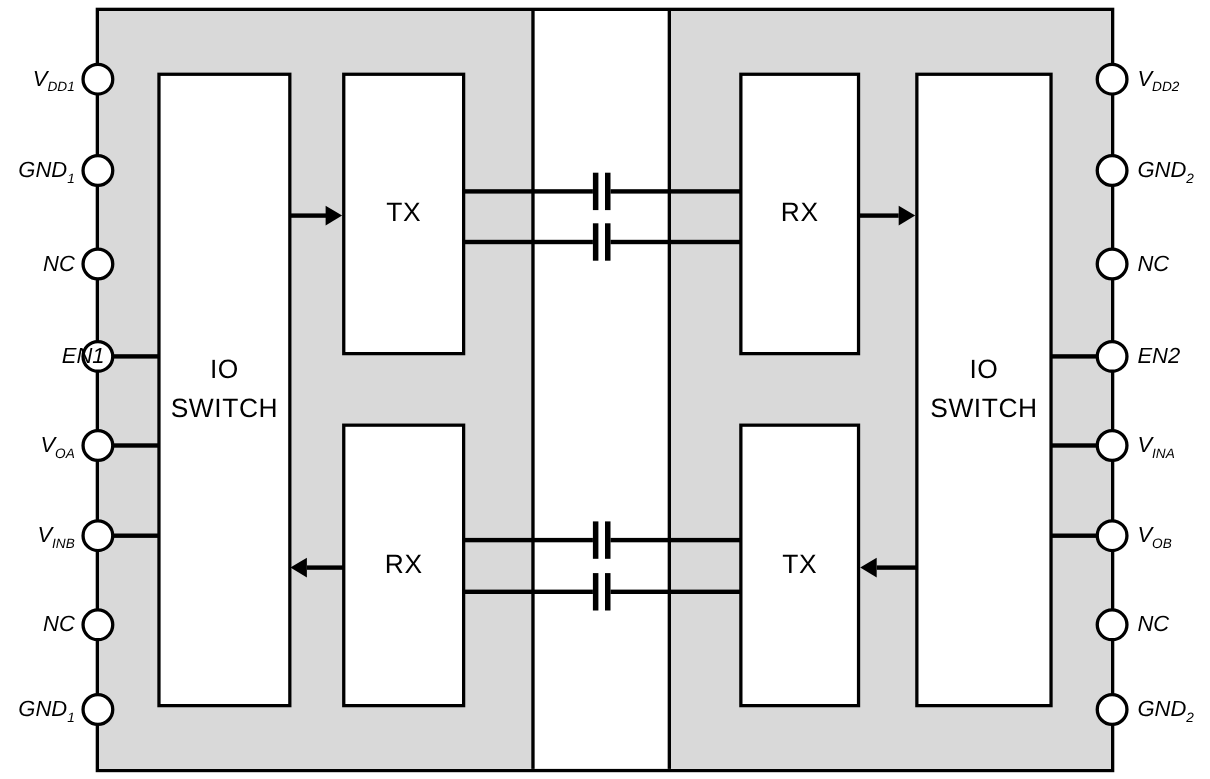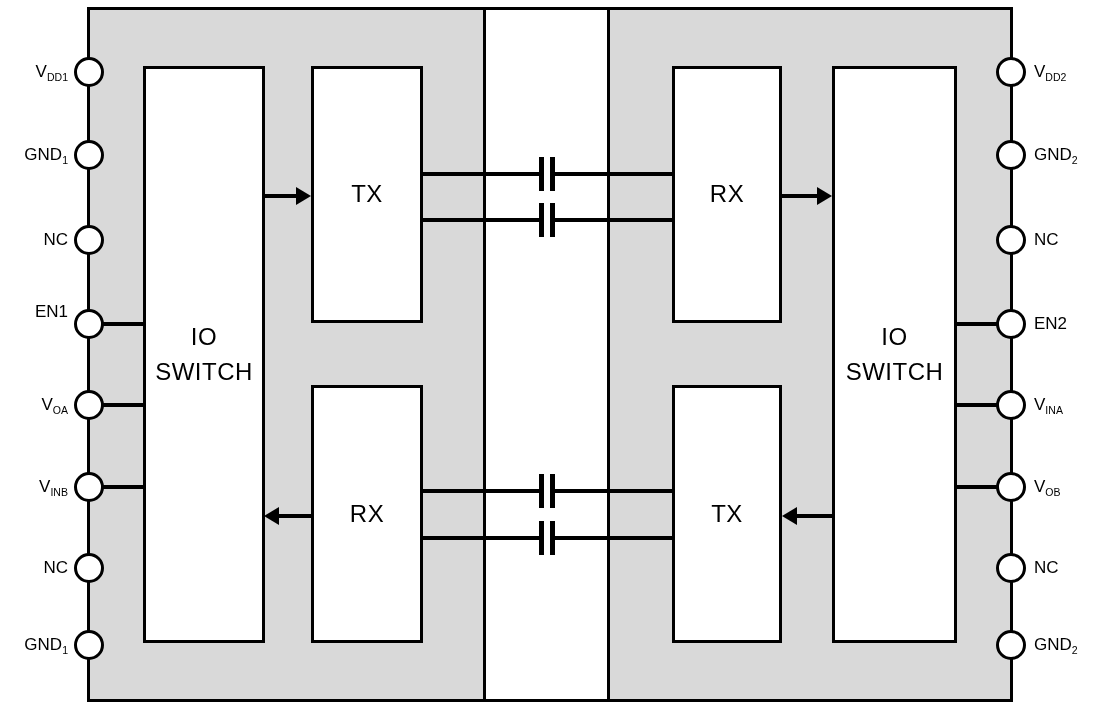--- a/index.html
+++ b/index.html
@@ -17,21 +17,21 @@
   .tx-left{left:311px;top:66px;width:112px;height:257px;}
   .rx-left{left:311px;top:385px;width:112px;height:258px;}
   .rx-right{left:672px;top:66px;width:110px;height:257px;}
   .tx-right{left:672px;top:385px;width:110px;height:258px;}
   .hline{position:absolute;height:4px;background:#000;}
   .plate{position:absolute;width:5px;height:34px;background:#000;}
   .ahead{position:absolute;width:0;height:0;border-top:9px solid transparent;border-bottom:9px solid transparent;}
   .ahead.r{border-left:15px solid #000;}
   .ahead.l{border-right:15px solid #000;}
   .pin{position:absolute;width:30px;height:30px;border:3px solid #000;border-radius:50%;background:#fff;box-sizing:border-box;z-index:5;}
-  .plabel{position:absolute;height:32px;line-height:32px;font-size:17px;white-space:nowrap;z-index:6;}
+  .plabel{position:absolute;height:32px;line-height:32px;font-size:20px;white-space:nowrap;z-index:6;font-style:italic;}
   .plabel.left{left:0;width:68px;text-align:right;}
   .plabel.right{left:1034px;width:90px;text-align:left;}
   .plabel sub{font-size:0.62em;line-height:1;}
 </style>
 </head>
 <body>
 
 <div class="canvas">
   <div class="outer"></div>
   <div class="die die-left"></div>
@@ -111,21 +111,21 @@
   <div class="pin" style="left:996px;top:225px;"></div>
   <div class="pin" style="left:996px;top:309px;"></div>
   <div class="pin" style="left:996px;top:390px;"></div>
   <div class="pin" style="left:996px;top:472px;"></div>
   <div class="pin" style="left:996px;top:553px;"></div>
   <div class="pin" style="left:996px;top:630px;"></div>
 
   <div class="plabel left" style="top:56px;"><span>V</span><sub>DD1</sub></div>
   <div class="plabel left" style="top:139px;"><span>GND</span><sub>1</sub></div>
   <div class="plabel left" style="top:224px;"><span>NC</span><sub></sub></div>
-  <div class="plabel left" style="top:296px;"><span>EN1</span><sub></sub></div>
+  <div class="plabel left" style="top:308px;padding-left:27px;"><span>EN1</span><sub></sub></div>
   <div class="plabel left" style="top:389px;"><span>V</span><sub>OA</sub></div>
   <div class="plabel left" style="top:471px;"><span>V</span><sub>INB</sub></div>
   <div class="plabel left" style="top:552px;"><span>NC</span><sub></sub></div>
   <div class="plabel left" style="top:629px;"><span>GND</span><sub>1</sub></div>
 
   <div class="plabel right" style="top:56px;"><span>V</span><sub>DD2</sub></div>
   <div class="plabel right" style="top:139px;"><span>GND</span><sub>2</sub></div>
   <div class="plabel right" style="top:224px;"><span>NC</span><sub></sub></div>
   <div class="plabel right" style="top:308px;"><span>EN2</span><sub></sub></div>
   <div class="plabel right" style="top:389px;"><span>V</span><sub>INA</sub></div>

